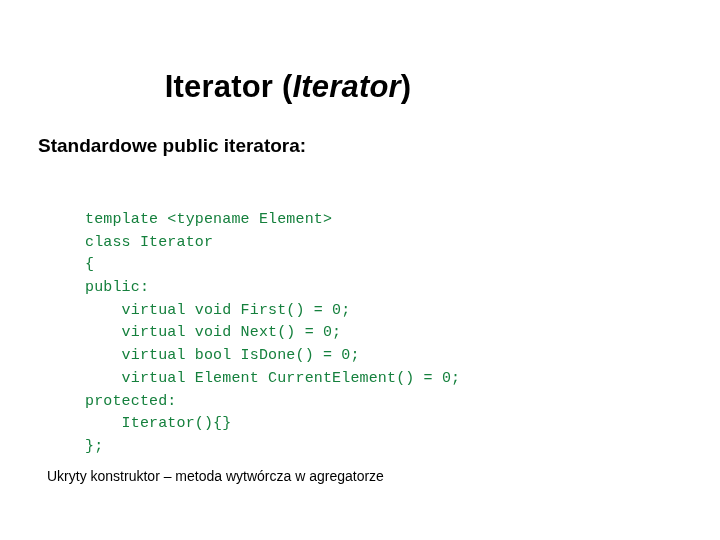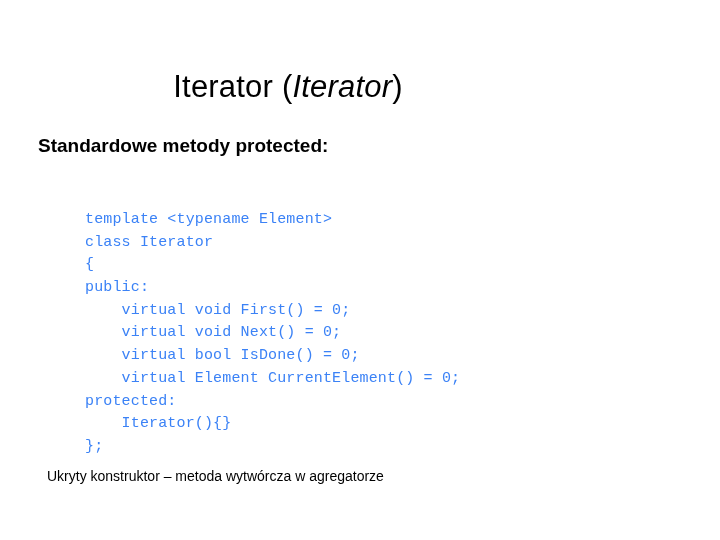--- a/index.html
+++ b/index.html
@@ -23,21 +23,21 @@
 
   
   .slide-title {
     position: absolute;
     left: 0;
     top: 46px;
     width: 576px;
     text-align: center;
     font-size: 31px;
     line-height: 40px;
-    font-weight: 400;
+    font-weight: 700;
     letter-spacing: 0.2px;
     white-space: nowrap;
   }
   .slide-title .plain { font-style: normal; }
   .slide-title .paren { font-style: normal; }
   .slide-title .ital  { font-style: italic; }
 
   
   .subheading {
     position: absolute;
@@ -52,21 +52,21 @@
   
   .code-block {
     position: absolute;
     left: 85px;
     top: 194px;
     font-family: "Liberation Mono", "DejaVu Sans Mono", monospace;
     font-size: 15px;
     line-height: 22.7px;
     font-weight: 400;
     white-space: pre;
-    color: #3b82f6;
+    color: #15803d;
     letter-spacing: 0.15px;
   }
   .code-line {
     white-space: pre;
     height: 22.7px;
   }
 
   
   .caption {
     position: absolute;
@@ -78,19 +78,19 @@
     white-space: nowrap;
   }
 </style>
 </head>
 <body>
 
 <div class="slide">
 
   <h1 class="slide-title"><span class="plain">Iterator</span><span class="paren"> (</span><span class="ital">Iterator</span><span class="paren">)</span></h1>
 
-  <div class="subheading">Standardowe metody protected:</div>
+  <div class="subheading">Standardowe public iteratora:</div>
 
   <pre class="code-block"><div class="code-line">template &lt;typename Element&gt;</div><div class="code-line">class Iterator</div><div class="code-line">{</div><div class="code-line">public:</div><div class="code-line">    virtual void First() = 0;</div><div class="code-line">    virtual void Next() = 0;</div><div class="code-line">    virtual bool IsDone() = 0;</div><div class="code-line">    virtual Element CurrentElement() = 0;</div><div class="code-line">protected:</div><div class="code-line">    Iterator(){}</div><div class="code-line">};</div></pre>
 
   <div class="caption">Ukryty konstruktor – metoda wytwórcza w agregatorze</div>
 
 </div>
 
 </body></html>

